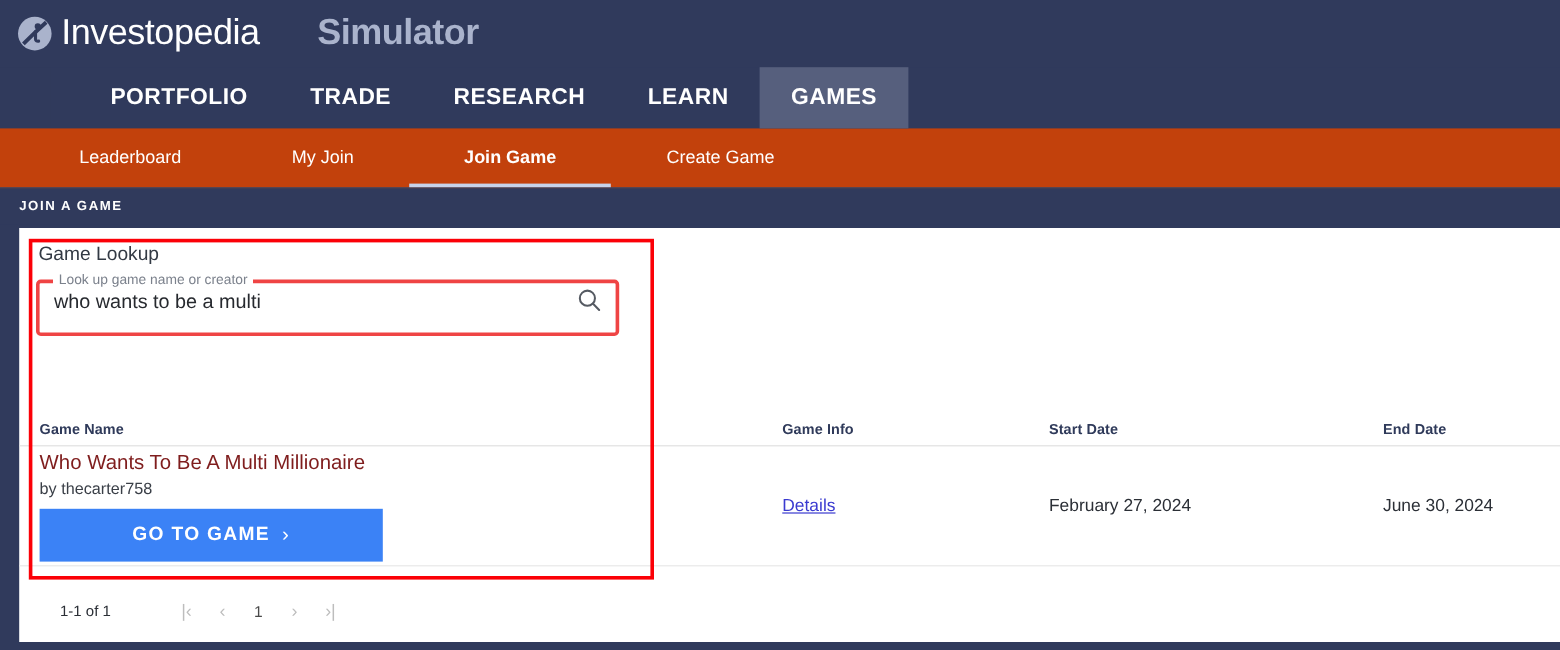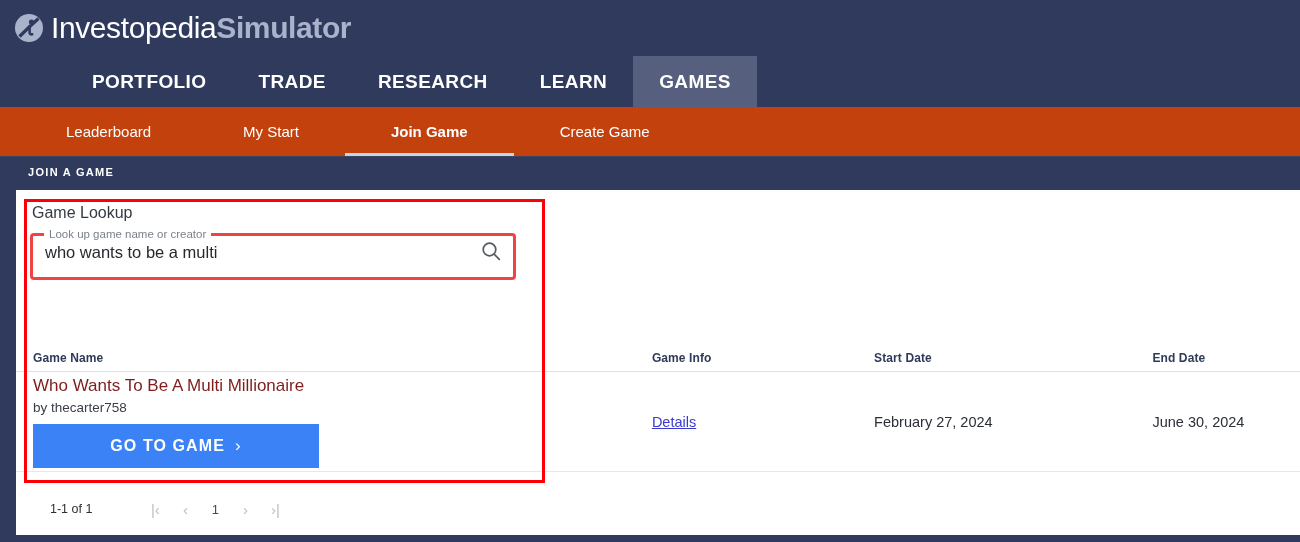--- a/index.html
+++ b/index.html
@@ -30,21 +30,21 @@
     margin-right: 7px;
     flex: 0 0 auto;
   }
   .logo-text {
     font-size: 30px;
     letter-spacing: -0.4px;
     line-height: 1;
     white-space: nowrap;
   }
   .logo-text .t1 { color: #ffffff; font-weight: 400; }
-  .logo-text .t2 { color: #aab3cc; font-weight: 700; }
+  .logo-text .t2 { color: #aab3cc; font-weight: 700; margin-left: 48px; }
 
   
   .mainnav {
     height: 51px;
     background: #303a5c;
     display: flex;
     align-items: stretch;
     padding-left: 24px;
     margin-left: 42px;
   }
@@ -91,21 +91,21 @@
     height: 3px;
     background: #c7d3ea;
   }
 
   
   .section-title-bar {
     height: 30px;
     background: #303a5c;
     display: flex;
     align-items: center;
-    padding-left: 28px;
+    padding-left: 16px;
   }
   .section-title {
     color: #ffffff;
     font-size: 11px;
     font-weight: 700;
     letter-spacing: 1.3px;
   }
 
   
   .panel-wrap {
@@ -303,21 +303,21 @@
 <nav class="mainnav">
   <div class="mainnav-item">PORTFOLIO</div>
   <div class="mainnav-item">TRADE</div>
   <div class="mainnav-item">RESEARCH</div>
   <div class="mainnav-item">LEARN</div>
   <div class="mainnav-item active">GAMES</div>
 </nav>
 
 <nav class="subnav">
   <div class="subnav-item">Leaderboard</div>
-  <div class="subnav-item">My Start</div>
+  <div class="subnav-item">My Join</div>
   <div class="subnav-item active">Join Game</div>
   <div class="subnav-item">Create Game</div>
 </nav>
 
 <div class="section-title-bar">
   <span class="section-title">JOIN A GAME</span>
 </div>
 
 <div class="panel-wrap">
 

